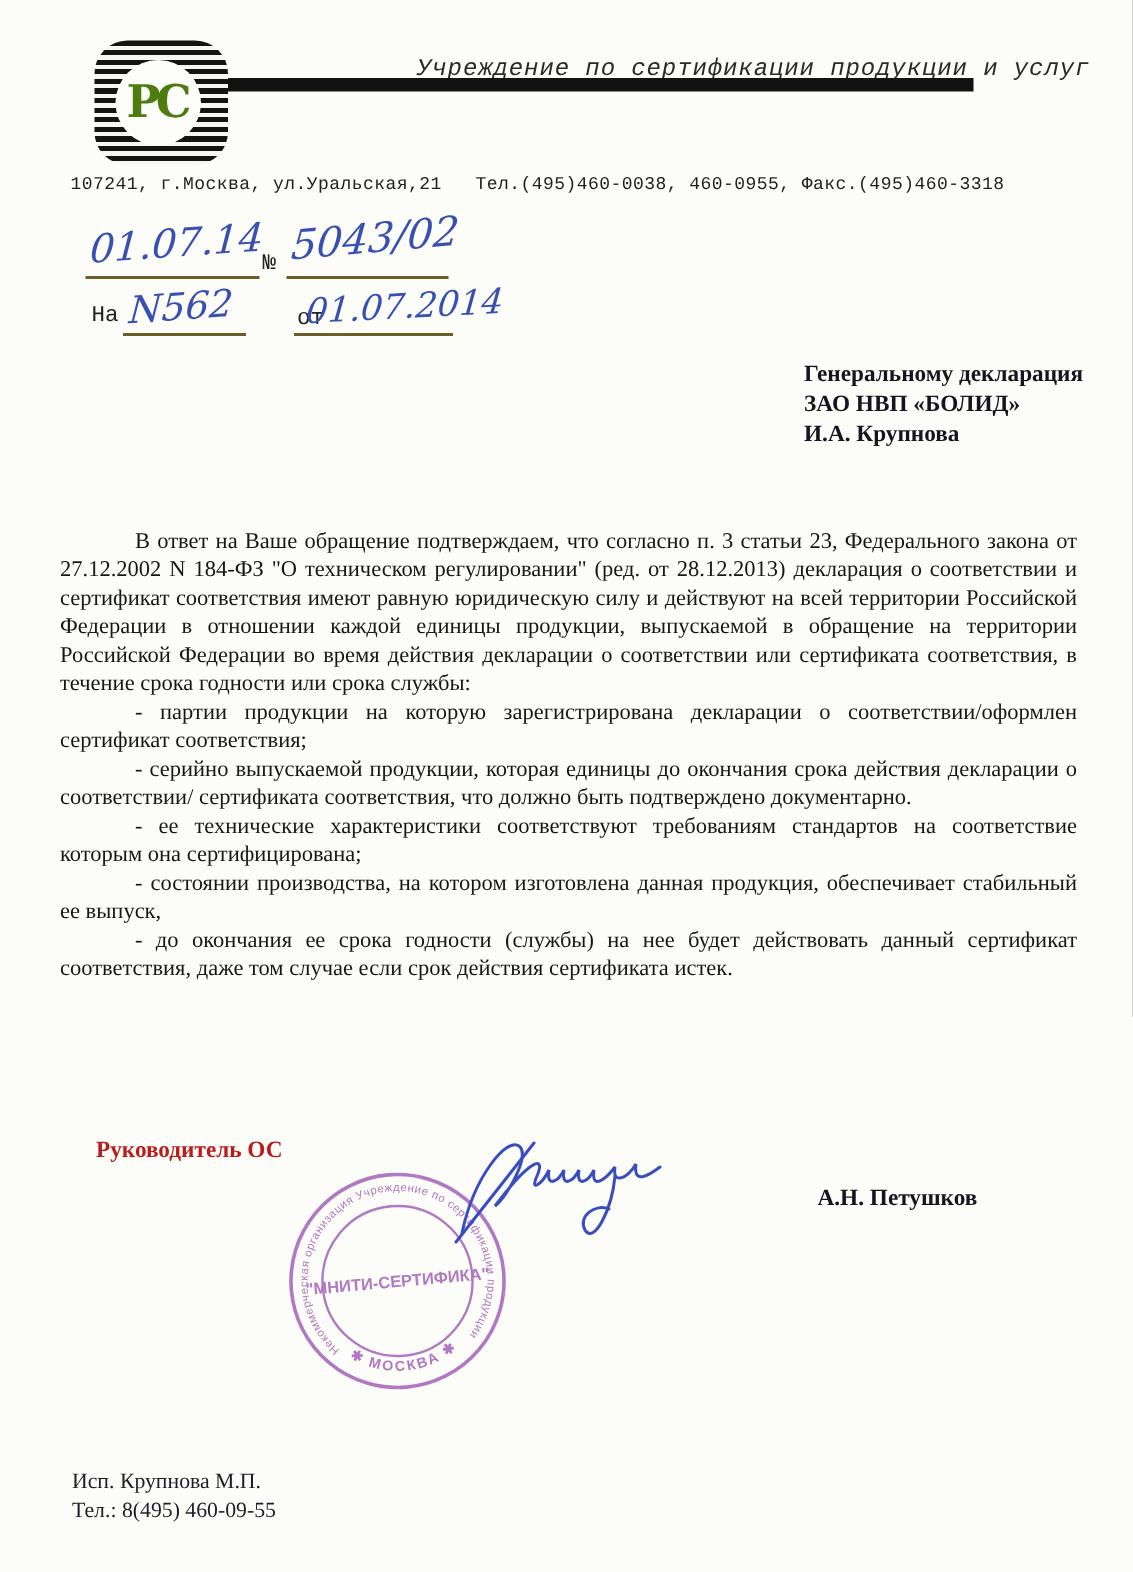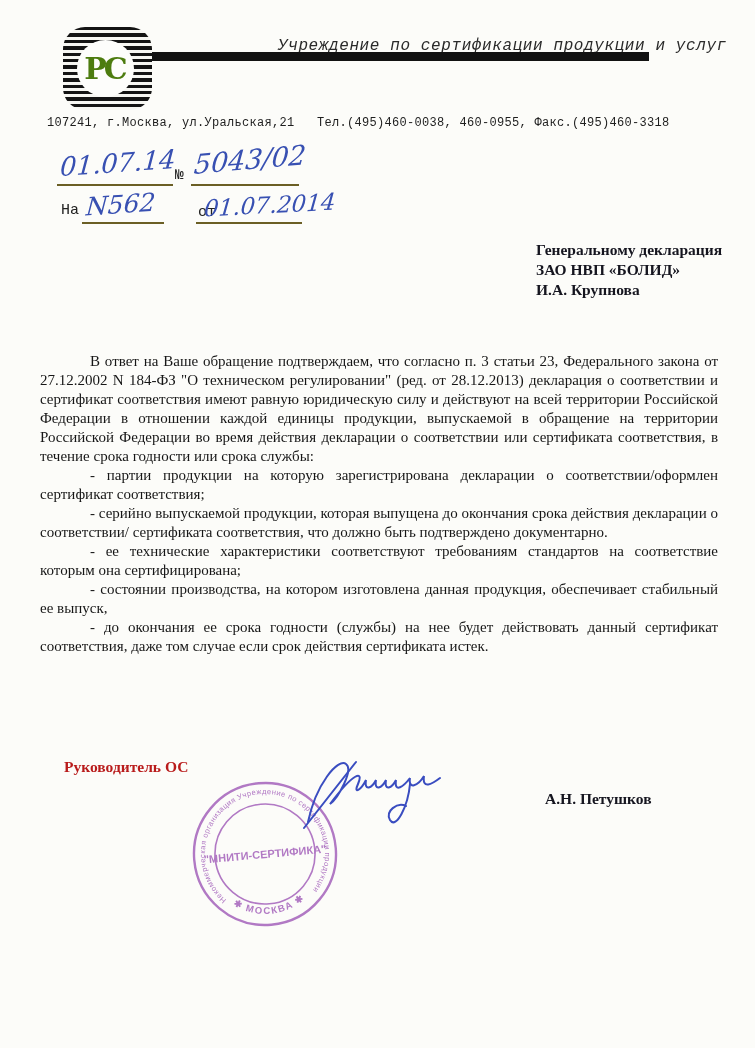--- a/index.html
+++ b/index.html
@@ -99,21 +99,21 @@
 
   <div class="recipient">
     <div>Генеральному декларация</div>
     <div>ЗАО НВП «БОЛИД»</div>
     <div>И.А. Крупнова</div>
   </div>
 
   <div class="body-text">
       <p>В ответ на Ваше обращение подтверждаем, что согласно п. 3 статьи 23, Федерального закона от 27.12.2002 N 184-ФЗ "О техническом регулировании" (ред. от 28.12.2013) декларация о соответствии и сертификат соответствия имеют равную юридическую силу и действуют на всей территории Российской Федерации в отношении каждой единицы продукции, выпускаемой в обращение на территории Российской Федерации во время действия декларации о соответствии или сертификата соответствия, в течение срока годности или срока службы:</p>
       <p>- партии продукции на которую зарегистрирована декларации о соответствии/оформлен сертификат соответствия;</p>
-      <p>- серийно выпускаемой продукции, которая выпущена до окончания срока действия декларации о соответствии/ сертификата соответствия, что должно быть подтверждено документарно.</p>
+      <p>- серийно выпускаемой продукции, которая единицы до окончания срока действия декларации о соответствии/ сертификата соответствия, что должно быть подтверждено документарно.</p>
       <p>- ее технические характеристики соответствуют требованиям стандартов на соответствие которым она сертифицирована;</p>
       <p>- состоянии производства, на котором изготовлена данная продукция, обеспечивает стабильный ее выпуск,</p>
       <p>- до окончания ее срока годности (службы) на нее будет действовать данный сертификат соответствия, даже  том случае если срок действия сертификата истек.</p>
     </div>
 
   <div class="signoff-title">Руководитель ОС</div>
   <div class="signoff-name">А.Н. Петушков</div>
 
   <div class="stamp-wrap">
     <svg width="190" height="190" viewBox="0 0 190 190">
@@ -134,14 +134,18 @@
   <div class="signature-wrap">
     <svg width="160" height="95" viewBox="0 0 160 95">
       <g fill="none" stroke="#3a4dc0" stroke-width="2" stroke-linecap="round">
         <path d="M10,68 C18,30 40,4 48,10 C56,16 40,44 32,50 C56,18 66,16 60,30 C55,41 63,36 68,26 C66,38 74,34 78,26 C76,38 84,34 88,26 C86,38 94,34 98,26 C96,40 106,32 112,24 C110,36 120,32 126,22 C124,36 134,30 142,24"></path>
         <path d="M112,30 C110,52 98,76 92,66 C87,57 99,48 108,52"></path>
         <path d="M6,74 L58,8"></path>
       </g>
     </svg>
   </div>
 
+  <div class="footer">
+    <div>Исп. Крупнова М.П.</div>
+    <div>Тел.: 8(495) 460-09-55</div>
+  </div>
 
 </div>
 
 </body></html>

